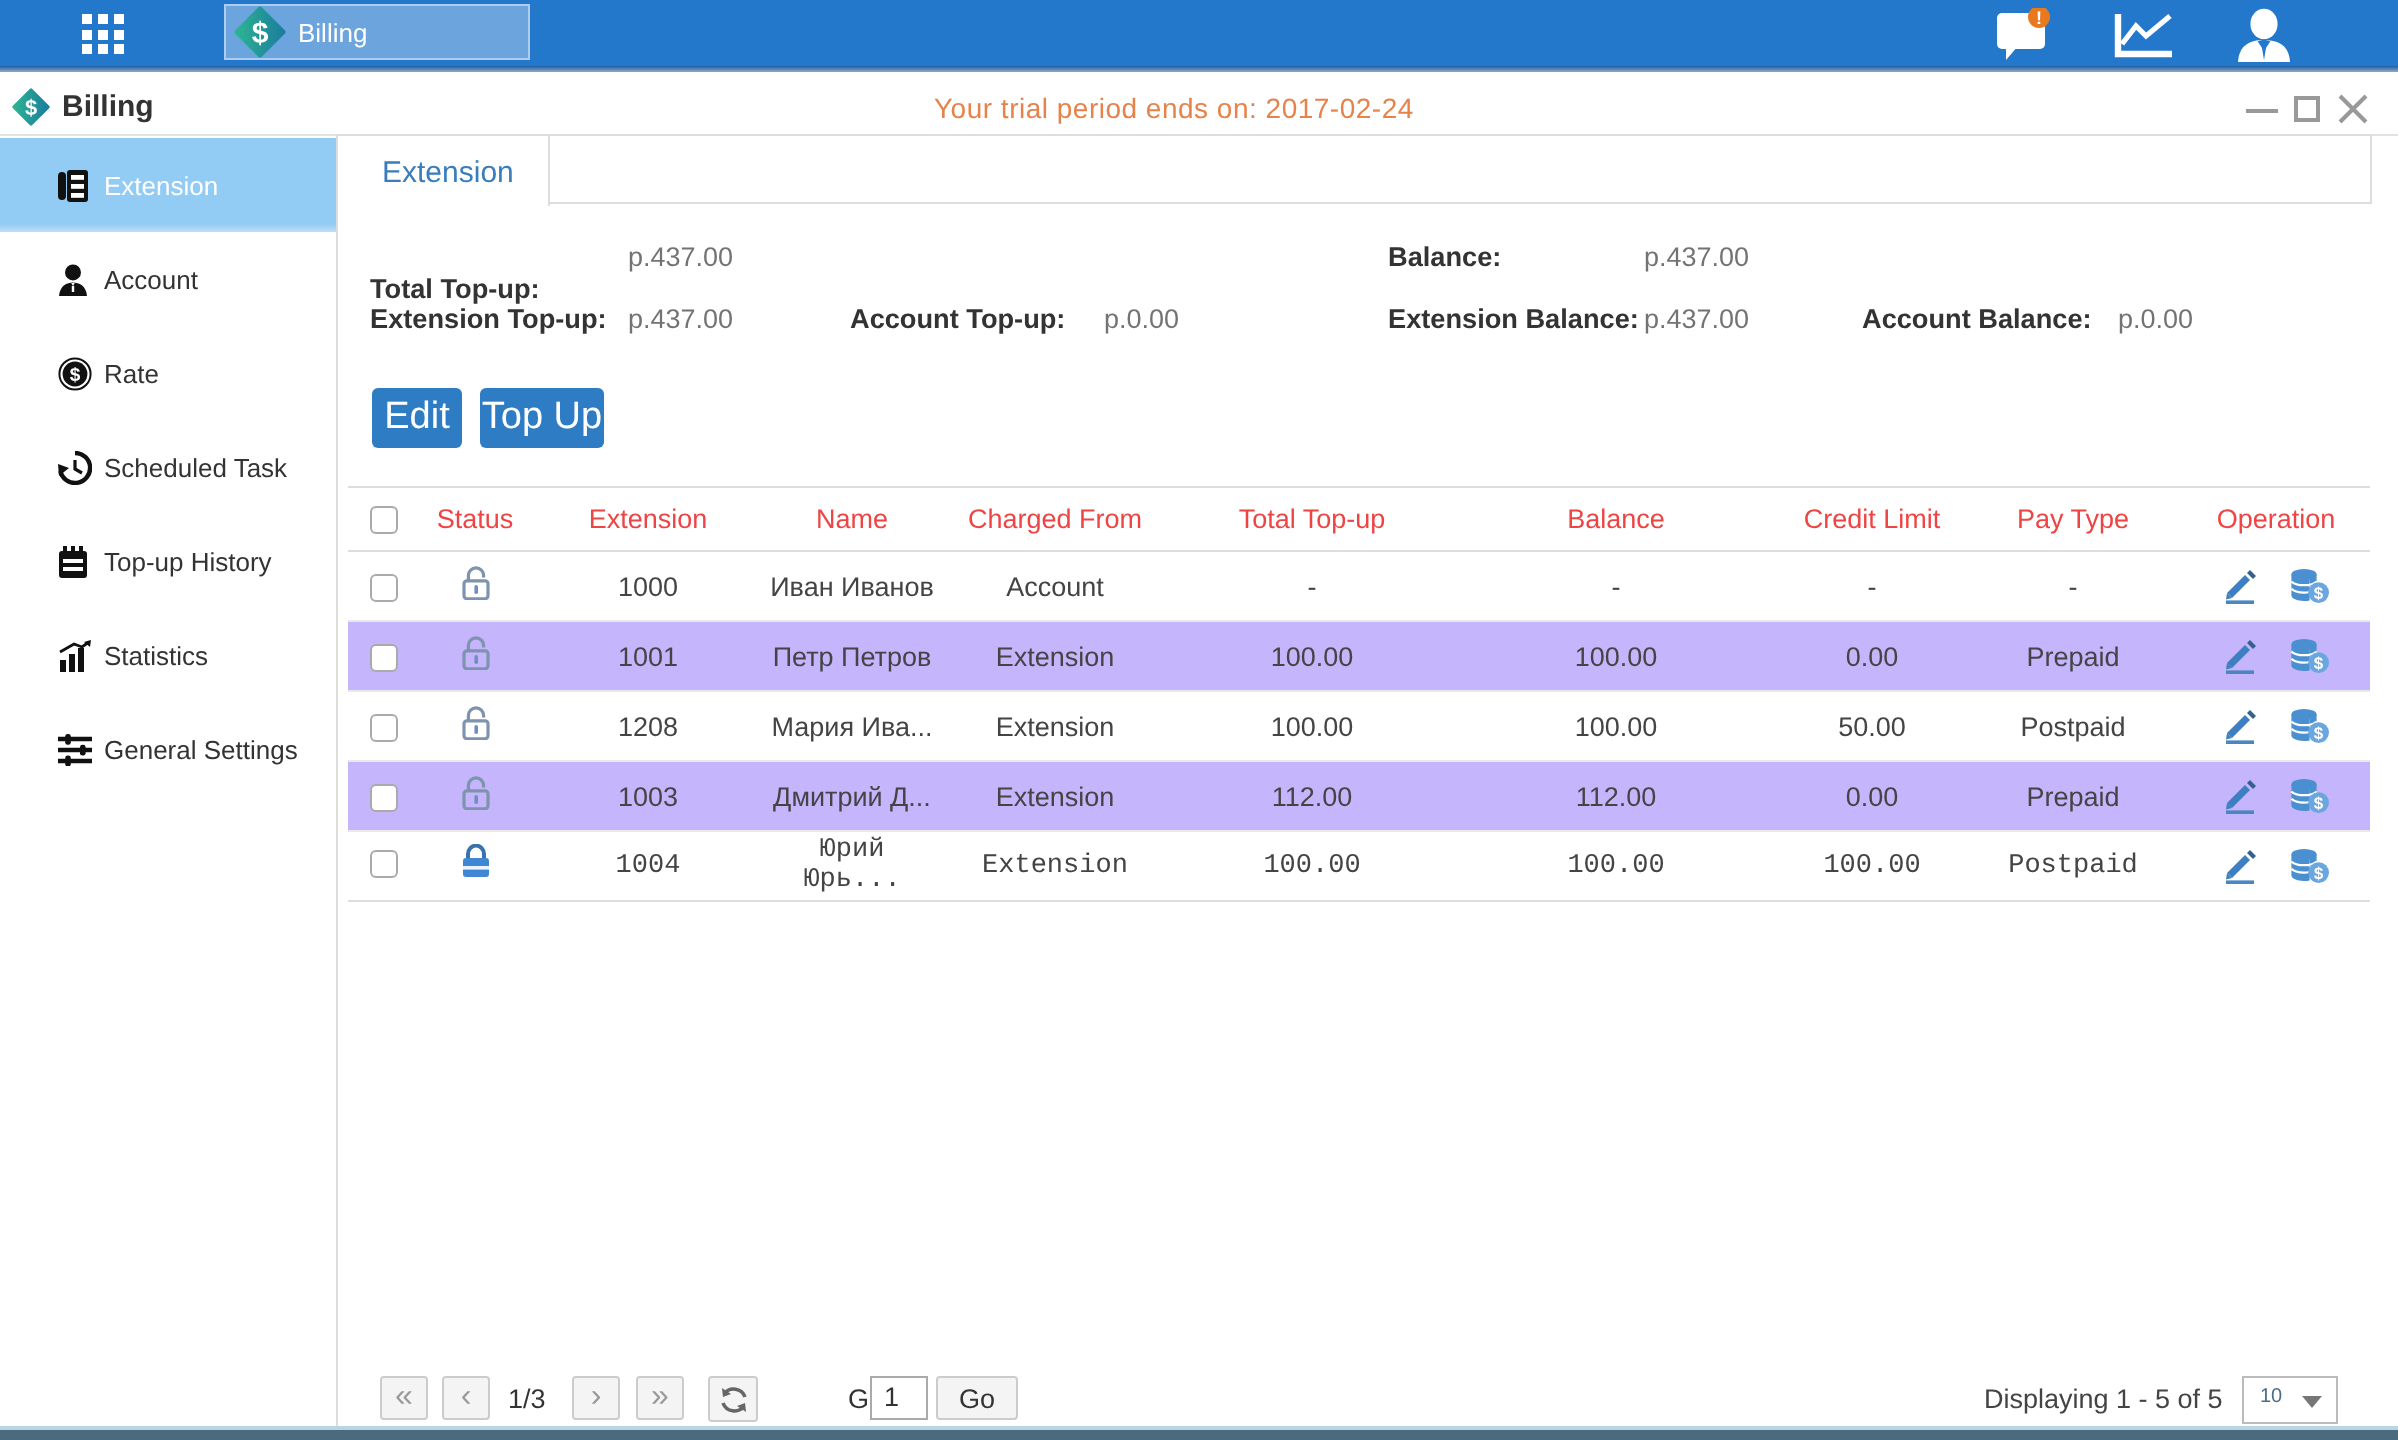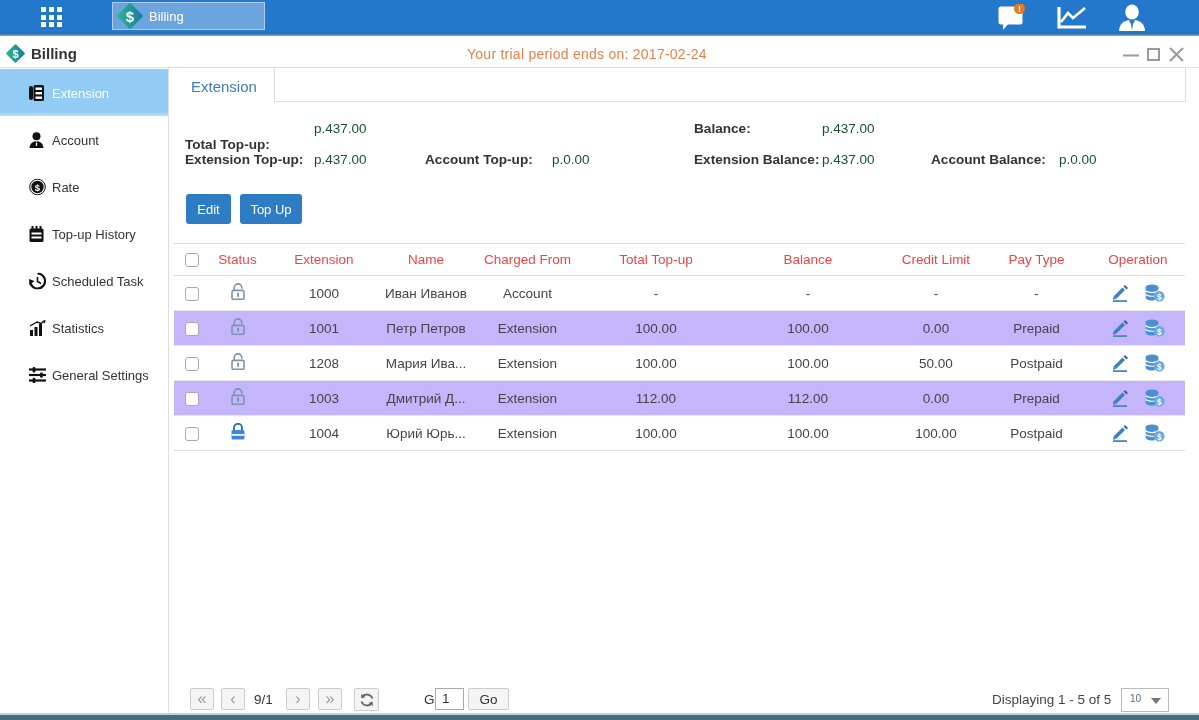--- a/index.html
+++ b/index.html
@@ -37,33 +37,33 @@
 .sitem svg { position:absolute; left:29px; top:50%; transform:translateY(-50%); }
 
 
 #tabbar { position:absolute; left:168px; top:67px; width:1018px; height:35px;
   border:1px solid #ddd; background:#fff; }
 #tabactive { position:absolute; left:168px; top:67px; width:107px; height:36px;
   border:1px solid #ddd; border-bottom:none; background:#fff; }
 #tabactive span { position:absolute; left:22px; top:10px; font-size:15px; color:#3a7dbd; }
 
 .lab { position:absolute; font-size:13.6px; font-weight:bold; color:#333; white-space:nowrap; }
-.val { position:absolute; font-size:13.5px; color:#14532d; white-space:nowrap; }
+.val { position:absolute; font-size:13.5px; color:#737373; white-space:nowrap; }
 
 .btn { position:absolute; top:194px; height:30px; background:#2e7cc3; color:#fff;
-  font-size:13px; border-radius:3px; display:flex; align-items:center; justify-content:center; }
+  font-size:19px; border-radius:3px; display:flex; align-items:center; justify-content:center; }
 
 
 #tbl { position:absolute; left:174px; top:243px; width:1011px; border-collapse:collapse;
   table-layout:fixed; font-size:13.5px; color:#444; }
 #tbl th { border-top:1px solid #ddd; border-bottom:1px solid #ddd; height:32px;
   font-weight:normal; color:#ef4444; text-align:center; }
 #tbl td { height:35px; text-align:center; border-bottom:1px solid #e9e9e9; padding:0; }
 #tbl tr.alt td { background:#c4b5fd; }
-#tbl tr:last-child td { border-bottom:1px solid #ddd; }
+#tbl tr:last-child td { border-bottom:1px solid #ddd;font-family:Liberation Mono, monospace; }
 .cb { width:14px; height:14px; border:1px solid #aaa; border-radius:3px; background:#fff;
   display:inline-block; vertical-align:middle; }
 
 
 .pbtn { position:absolute; top:688px; width:24px; height:22px; background:#f4f4f4;
   border:1px solid #ccc; border-radius:2px; color:#9a9a9a; font-size:16px;
   display:flex; align-items:center; justify-content:center; }
 .ptxt { position:absolute; top:692px; font-size:13.5px; color:#333; }
 #goin { position:absolute; left:435px; top:688px; width:29px; height:22px;
   border:1px solid #aaa; font-size:13.5px; color:#333; padding-left:6px; line-height:20px;
@@ -165,37 +165,37 @@
   </div>
   <div class="sitem">
     <svg width="17" height="17" viewBox="0 0 17 17">
       <circle cx="8.5" cy="8.5" r="7.8" fill="none" stroke="#111" stroke-width="1"></circle>
       <circle cx="8.5" cy="8.5" r="6.2" fill="#111"></circle>
       <text x="8.5" y="12" font-size="9.5" font-weight="bold" fill="#fff" text-anchor="middle">$</text>
     </svg>
     <span class="txt">Rate</span>
   </div>
   <div class="sitem">
+    <svg width="17" height="17" viewBox="0 0 17 17">
+      <path d="M8.5,1 A7.5,7.5 0 1 1 1.2,10" fill="none" stroke="#111" stroke-width="2.2"></path>
+      <polygon points="0,6.5 5.5,8.5 0.5,12.5" fill="#111"></polygon>
+      <path d="M8.5,4.5 V9 L12,11" fill="none" stroke="#111" stroke-width="1.6"></path>
+    </svg>
+    <span class="txt">Scheduled Task</span>
+  </div>
+  <div class="sitem">
     <svg width="15" height="16" viewBox="0 0 15 16">
       <rect x="0.5" y="2.5" width="14" height="13.5" rx="1.5" fill="#111"></rect>
       <rect x="2.5" y="0" width="2" height="4" fill="#111"></rect>
       <rect x="6.5" y="0" width="2" height="4" fill="#111"></rect>
       <rect x="10.5" y="0" width="2" height="4" fill="#111"></rect>
       <rect x="2.5" y="6.5" width="10" height="2" fill="#fff"></rect>
       <rect x="2.5" y="10.5" width="10" height="2" fill="#fff"></rect>
     </svg>
     <span class="txt">Top-up History</span>
-  </div>
-  <div class="sitem">
-    <svg width="17" height="17" viewBox="0 0 17 17">
-      <path d="M8.5,1 A7.5,7.5 0 1 1 1.2,10" fill="none" stroke="#111" stroke-width="2.2"></path>
-      <polygon points="0,6.5 5.5,8.5 0.5,12.5" fill="#111"></polygon>
-      <path d="M8.5,4.5 V9 L12,11" fill="none" stroke="#111" stroke-width="1.6"></path>
-    </svg>
-    <span class="txt">Scheduled Task</span>
   </div>
   <div class="sitem">
     <svg width="17" height="16" viewBox="0 0 17 16">
       <rect x="1" y="10" width="3" height="6" fill="#111"></rect>
       <rect x="5.5" y="7" width="3" height="9" fill="#111"></rect>
       <rect x="10" y="4" width="3" height="12" fill="#111"></rect>
       <path d="M1,6 L8,2 L12,3.5 L15.5,1" fill="none" stroke="#111" stroke-width="1.4"></path>
       <polygon points="16.5,0 13,1 16,3.5" fill="#111"></polygon>
     </svg>
     <span class="txt">Statistics</span>
@@ -404,21 +404,21 @@
             <path d="M0.7,10.4 C1.8,11.6 4.2,12.3 7,12.3 C8,12.3 9,12.2 9.8,12" fill="none" stroke="#fff" stroke-width="1.1"></path>
             <circle cx="14.3" cy="12.3" r="5.2" fill="#6aa6e0"></circle>
             <text x="14.3" y="15.6" font-size="8.5" font-weight="bold" fill="#fff" text-anchor="middle">$</text>
           </svg></td>
   </tr>
 </tbody>
   </table>
 
 <div class="pbtn" style="left:190px;">«</div>
 <div class="pbtn" style="left:221px;">‹</div>
-<span class="ptxt" style="left:254px;">9/1</span>
+<span class="ptxt" style="left:254px;">1/3</span>
 <div class="pbtn" style="left:286px;">›</div>
 <div class="pbtn" style="left:318px;">»</div>
 <div class="pbtn" style="left:354px;width:25px;height:23px;">
   <svg width="14" height="14" viewBox="0 0 14 14">
     <path d="M12.5,5.5 A6,6 0 0 0 2,4" fill="none" stroke="#666" stroke-width="1.8"></path>
     <polygon points="1,1 1.5,5.5 5.5,4" fill="#666"></polygon>
     <path d="M1.5,8.5 A6,6 0 0 0 12,10" fill="none" stroke="#666" stroke-width="1.8"></path>
     <polygon points="13,13 12.5,8.5 8.5,10" fill="#666"></polygon>
   </svg>
 </div>

